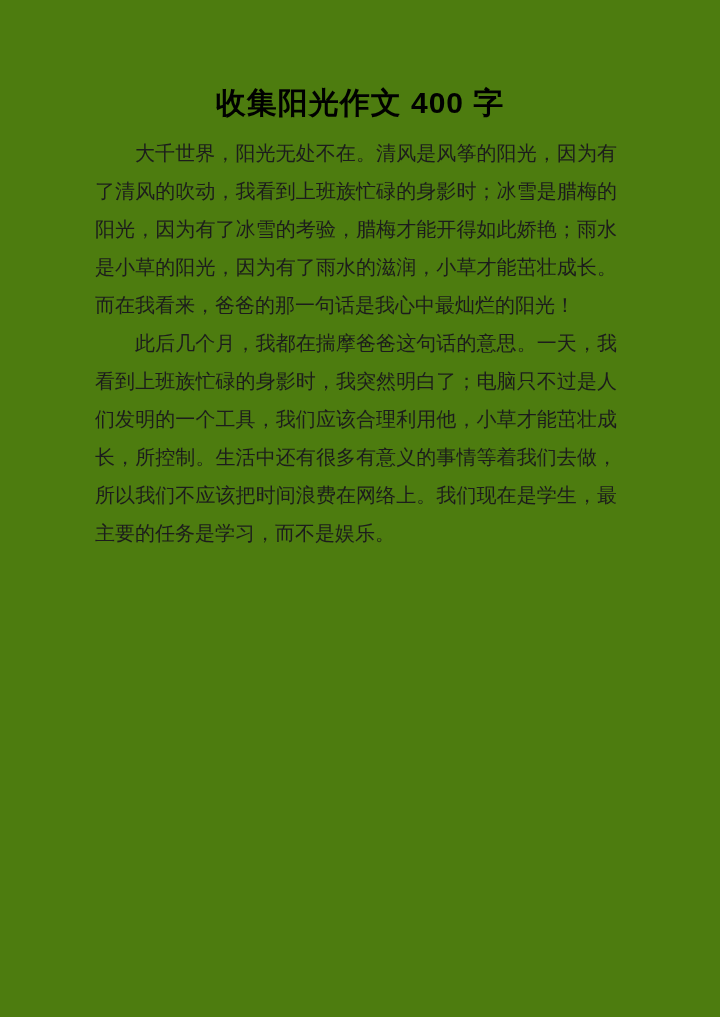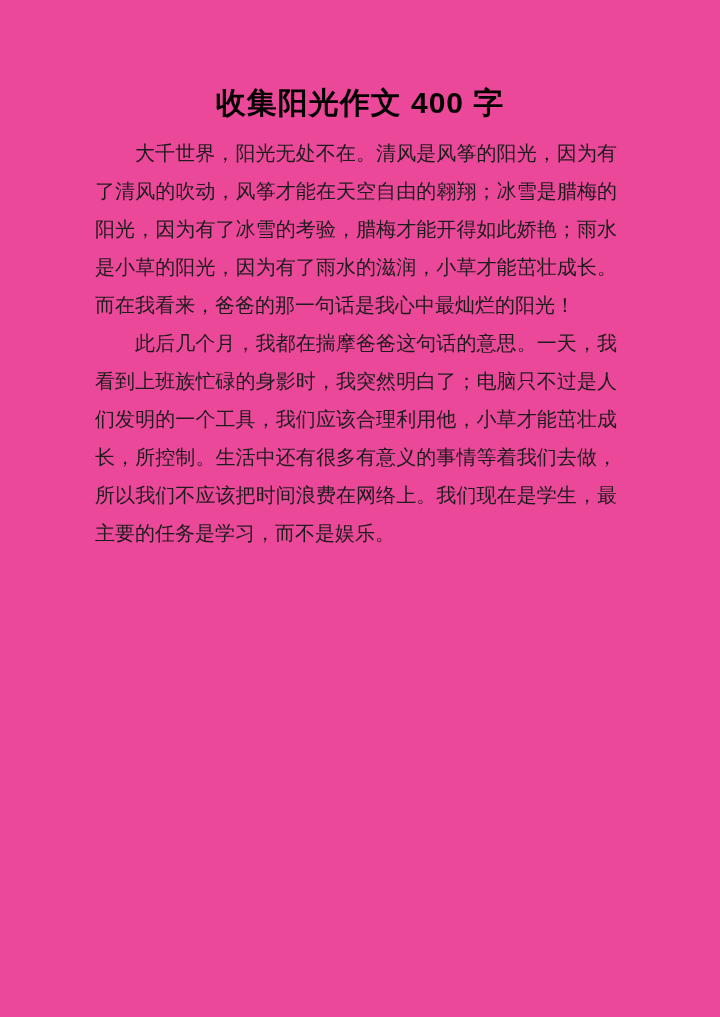--- a/index.html
+++ b/index.html
@@ -4,21 +4,21 @@
 <style>
   html, body {
     margin: 0;
     padding: 0;
     background: #ffffff;
   }
   .page {
     position: relative;
     width: 720px;
     height: 1017px;
-    background: #ec4899;
+    background: #4d7c0f;
     box-sizing: border-box;
     padding-top: 86px;
     overflow: hidden;
   }
   .title {
     margin: 0 95px 14px 95px;
     text-align: center;
     font-family: "Liberation Sans", "DejaVu Sans", sans-serif;
     font-weight: bold;
     font-size: 30px;
@@ -40,16 +40,16 @@
     text-indent: 2em;
     word-break: break-all;
   }
 </style>
 </head>
 <body>
 
 <div class="page">
   <h1 class="title">收集阳光作文 400 字</h1>
   <div class="content">
-    <p class="para">大千世界，阳光无处不在。清风是风筝的阳光，因为有了清风的吹动，风筝才能在天空自由的翱翔；冰雪是腊梅的阳光，因为有了冰雪的考验，腊梅才能开得如此娇艳；雨水是小草的阳光，因为有了雨水的滋润，小草才能茁壮成长。而在我看来，爸爸的那一句话是我心中最灿烂的阳光！</p>
+    <p class="para">大千世界，阳光无处不在。清风是风筝的阳光，因为有了清风的吹动，我看到上班族忙碌的身影时；冰雪是腊梅的阳光，因为有了冰雪的考验，腊梅才能开得如此娇艳；雨水是小草的阳光，因为有了雨水的滋润，小草才能茁壮成长。而在我看来，爸爸的那一句话是我心中最灿烂的阳光！</p>
     <p class="para">此后几个月，我都在揣摩爸爸这句话的意思。一天，我看到上班族忙碌的身影时，我突然明白了；电脑只不过是人们发明的一个工具，我们应该合理利用他，小草才能茁壮成长，所控制。生活中还有很多有意义的事情等着我们去做，所以我们不应该把时间浪费在网络上。我们现在是学生，最主要的任务是学习，而不是娱乐。</p>
   </div>
 </div>
 
 </body></html>

